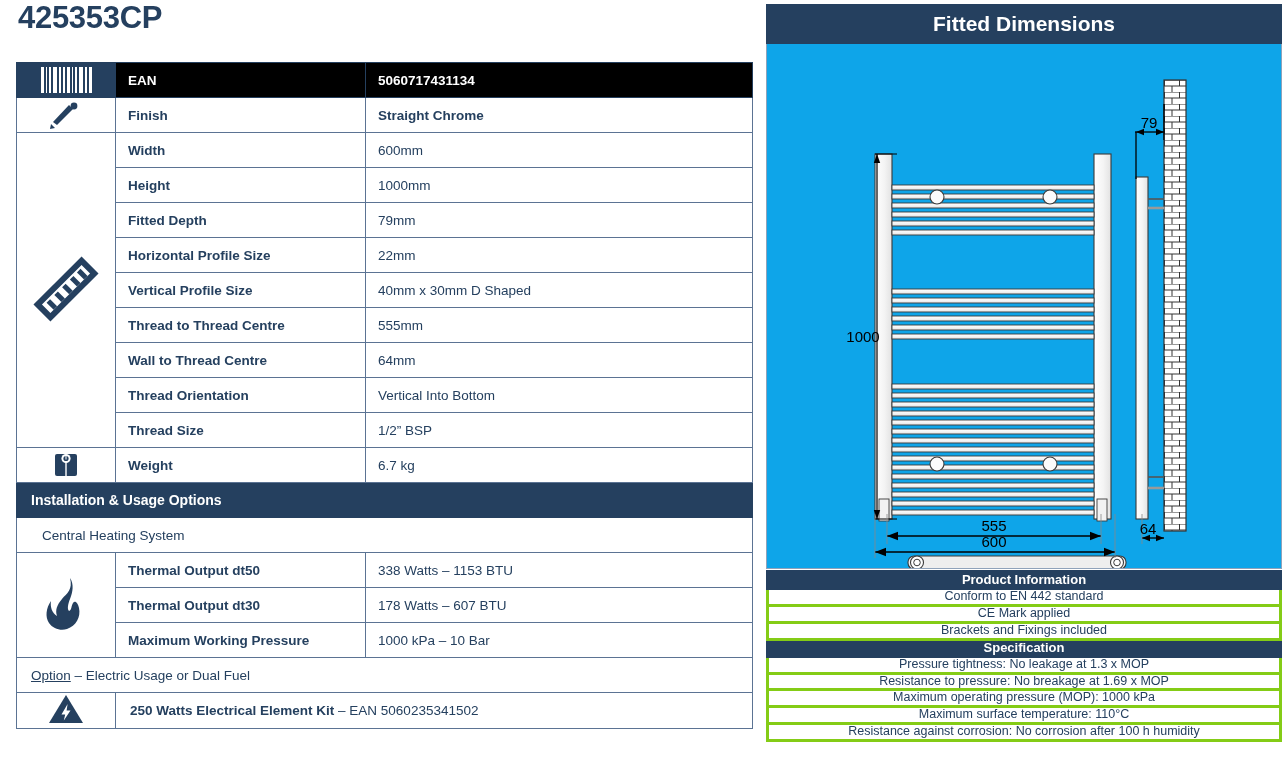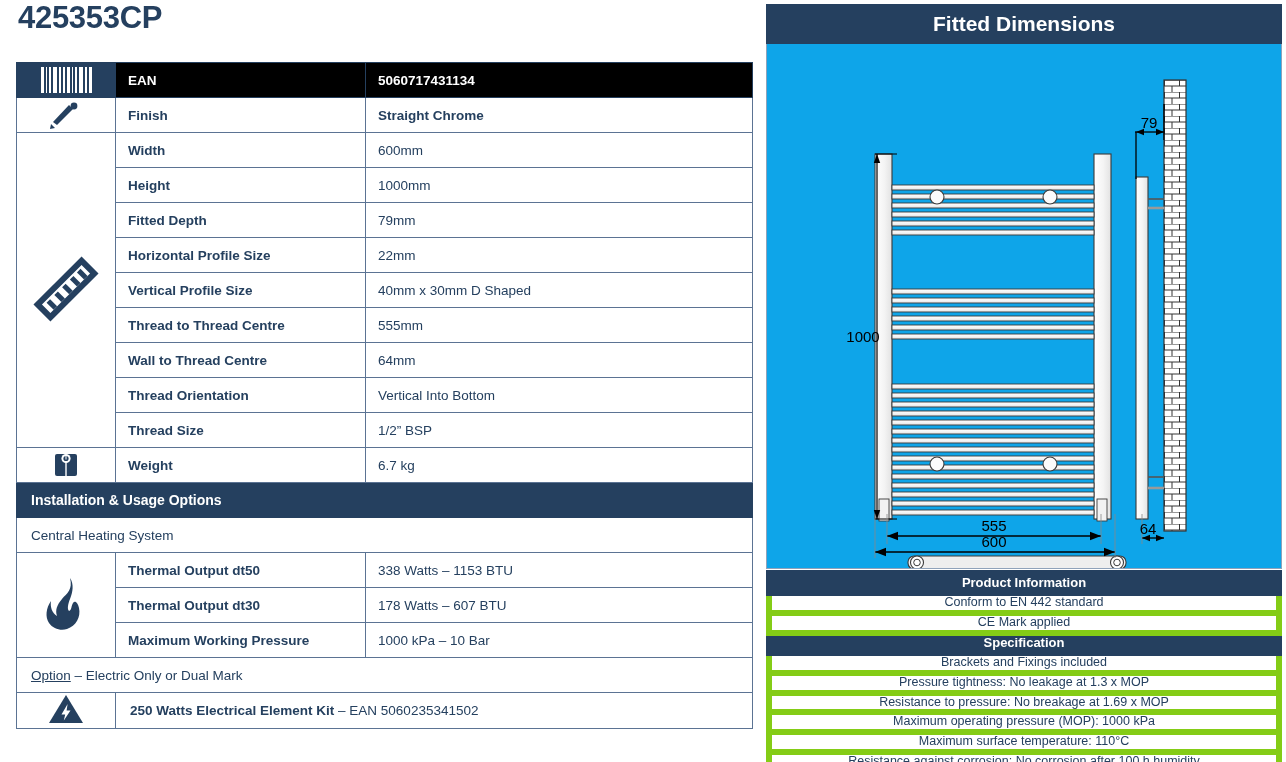--- a/index.html
+++ b/index.html
@@ -45,21 +45,21 @@
   tr.navy td { background: #000000; color: #ffffff; border-color: #25405f; }
   tr.navy td.label-cell, tr.navy td.value-cell { font-weight: bold; }
   tr.navy td.icon-cell { background: #25405f; }
 
   td.section-head {
     background: #25405f !important; color: #ffffff !important;
     font-weight: bold; font-size: 14px; border-color: #25405f !important;
     padding-left: 14px;
     margin-top: 44px;
   }
-  td.plain-row { font-size: 13.5px; font-weight: normal; padding-left: 14px; }
+  td.plain-row { font-size: 13.5px; font-weight: normal; padding-left: 25px; }
   td.option-row { font-size: 13.5px; font-weight: normal; padding-left: 14px; }
   .u { text-decoration: underline; }
   td.kit-row { font-size: 13.5px; padding-left: 14px; }
   td.kit-row b { font-weight: bold; }
 
   
   .ico { display: inline-block; vertical-align: middle; }
   .barcode { display: inline-flex; align-items: flex-end; height: 26px; gap: 2px; }
   .barcode i { display: block; background: #ffffff; height: 26px; width: 2px; }
   .barcode i.w3 { width: 3px; }
@@ -80,21 +80,21 @@
     background: #0ea5e9;
     overflow: hidden;
   }
   .drawing-box svg { display: block; }
 
   .info-table {
     width: 516px; border-collapse: collapse; table-layout: fixed;
     margin-top: 1px;
   }
   .info-table td {
-    border: 6px solid #84cc16;
+    border: 3px solid #84cc16;
     text-align: center; font-size: 12.5px;
     height: 16px; padding: 0 2px;
     color: #25405f; background: #fff;
     line-height: 1.1;
   }
   .info-table td.hdr {
     background: #25405f; color: #ffffff; font-weight: bold;
     border-color: #25405f; font-size: 13px;
   }
 </style>
@@ -232,21 +232,21 @@
         <tr>
           <td class="label-cell">Thermal Output dt30</td>
           <td class="value-cell">178 Watts – 607 BTU</td>
         </tr>
         <tr>
           <td class="label-cell">Maximum Working Pressure</td>
           <td class="value-cell">1000 kPa – 10 Bar</td>
         </tr>
 
         <tr>
-          <td class="option-row" colspan="3"><span class="u">Option</span><span> – Electric Only or Dual Mark</span></td>
+          <td class="option-row" colspan="3"><span class="u">Option</span><span> – Electric Usage or Dual Fuel</span></td>
         </tr>
 
         <tr>
           <td class="icon-cell">
             <svg width="36" height="32" viewBox="0 0 36 32">
               <path fill="#25405f" d="M18 2 L35 30 L1 30 Z"></path>
               <path fill="#ffffff" d="M19.6 11 L13.5 21.5 L17.2 21.5 L15.8 27.5 L22.5 17.5 L18.6 17.5 Z"></path>
             </svg>
           </td>
           <td class="kit-row" colspan="2"><b>250 Watts Electrical Element Kit</b><span> – EAN 5060235341502</span></td>
@@ -394,24 +394,24 @@
         <tr>
             <td class="hdr">Product Information</td>
           </tr>
         <tr>
             <td>Conform to EN 442 standard</td>
           </tr>
         <tr>
             <td>CE Mark applied</td>
           </tr>
         <tr>
+            <td>Brackets and Fixings included</td>
+          </tr>
+        <tr>
             <td class="hdr">Specification</td>
-          </tr>
-        <tr>
-            <td>Brackets and Fixings included</td>
           </tr>
         <tr>
             <td>Pressure tightness: No leakage at 1.3 x MOP</td>
           </tr>
         <tr>
             <td>Resistance to pressure: No breakage at 1.69 x MOP</td>
           </tr>
         <tr>
             <td>Maximum operating pressure (MOP): 1000 kPa</td>
           </tr>

